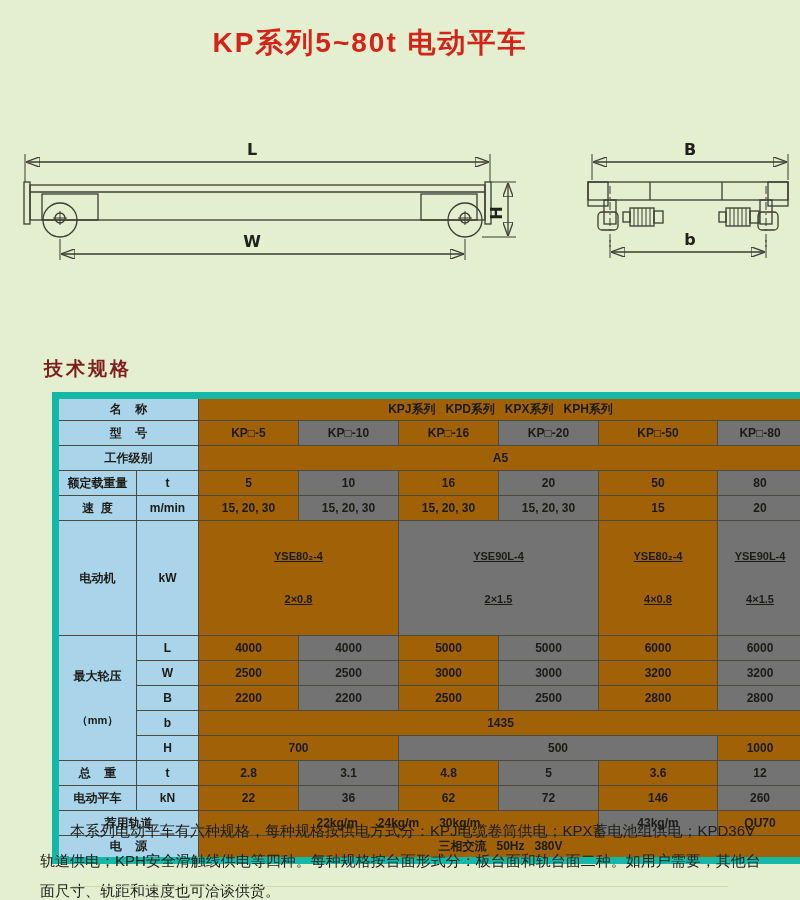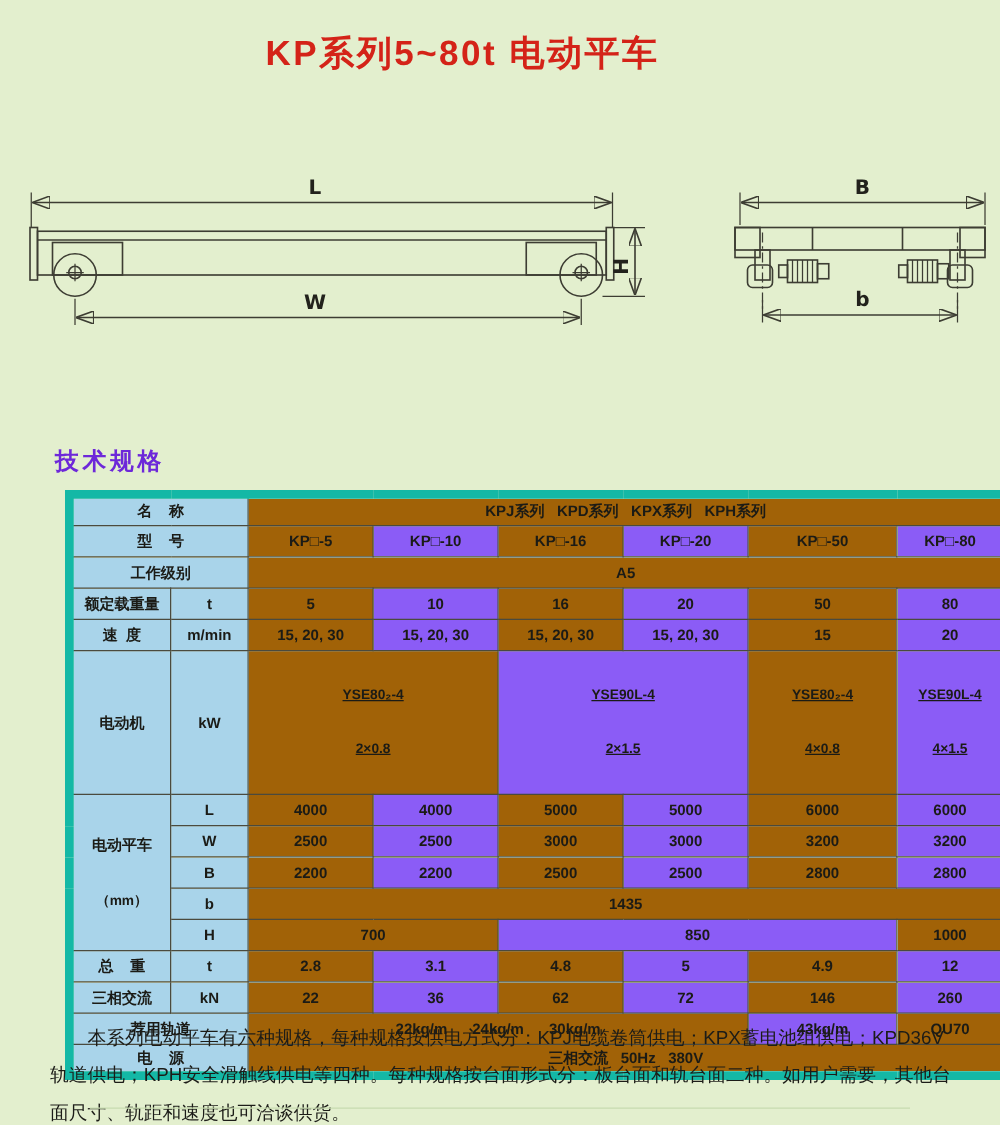--- a/index.html
+++ b/index.html
@@ -15,40 +15,40 @@
     text-align:center;font-size:28px;font-weight:bold;
     letter-spacing:2px;color:#d42318;
   }
   .drawing{position:absolute;top:128px;left:0;}
   .drawing line,.drawing rect,.drawing circle,.drawing path,.drawing polyline{
     stroke:#3d3d33;fill:none;
   }
   .drawing text{fill:#22221c;font-family:"DejaVu Sans",sans-serif;font-size:16px;font-weight:bold;stroke:none;}
   .section-heading{
     position:absolute;top:356px;left:44px;
-    font-size:19px;font-weight:bold;color:#6d28d9;letter-spacing:3px;
+    font-size:19px;font-weight:bold;color:#7f1d1d;letter-spacing:3px;
   }
   table.spec{
     position:absolute;top:392px;left:25px;
     width:750px;border-collapse:collapse;table-layout:fixed;
     border:7px solid #14b8a6;
     margin-left:27px;
   }
   table.spec td{
     border:1px solid #4a4a3e;
     text-align:center;vertical-align:middle;
     font-size:12px;font-weight:bold;
     padding:0;white-space:pre;
     overflow:hidden;
   }
   table.spec tr{height:25px;}
   table.spec tr.h2{height:50px;}
   td.hdr{background:#a9d4ea;}
   td.g{background:#a16207;}
-  td.b{background:#8b5cf6;}
+  td.b{background:#737373;}
   td .sub{font-size:11px;}
   .motor-line{line-height:15px;font-size:11px;text-decoration:underline;}
   .footer{
     position:absolute;top:816px;left:40px;width:722px;
     font-size:15px;line-height:30px;color:#1c1c18;
     text-indent:2em;margin:0;
   }
   .bottom-rule{
     position:absolute;top:886px;left:72px;width:656px;height:1px;
     background:#c7dcb0;
@@ -227,21 +227,21 @@
       <div class="motor-line">4×0.8</div>
     </td>
     <td class="b">
       <div class="motor-line">YSE90L-4</div>
       <div class="motor-line">4×1.5</div>
     </td>
   </tr>
 
   <tr>
     <td class="hdr" rowspan="5">
-      <div>电动平车</div>
+      <div>最大轮压</div>
       <div class="sub">（mm）</div>
     </td>
     <td class="hdr">L</td>
     <td class="g">4000</td>
     <td class="b">4000</td>
     <td class="g">5000</td>
     <td class="b">5000</td>
     <td class="g">6000</td>
     <td class="b">6000</td>
   </tr>
@@ -263,37 +263,37 @@
     <td class="g">2800</td>
     <td class="b">2800</td>
   </tr>
   <tr>
     <td class="hdr">b</td>
     <td class="g" colspan="6">1435</td>
   </tr>
   <tr>
     <td class="hdr">H</td>
     <td class="g" colspan="2">700</td>
-    <td class="b" colspan="3">850</td>
+    <td class="b" colspan="3">500</td>
     <td class="g">1000</td>
   </tr>
 
   <tr>
     <td class="hdr">总    重</td>
     <td class="hdr">t</td>
     <td class="g">2.8</td>
     <td class="b">3.1</td>
     <td class="g">4.8</td>
     <td class="b">5</td>
-    <td class="g">4.9</td>
+    <td class="g">3.6</td>
     <td class="b">12</td>
   </tr>
 
   <tr>
-    <td class="hdr">三相交流</td>
+    <td class="hdr">电动平车</td>
     <td class="hdr">kN</td>
     <td class="g">22</td>
     <td class="b">36</td>
     <td class="g">62</td>
     <td class="b">72</td>
     <td class="g">146</td>
     <td class="b">260</td>
   </tr>
 
   <tr>

